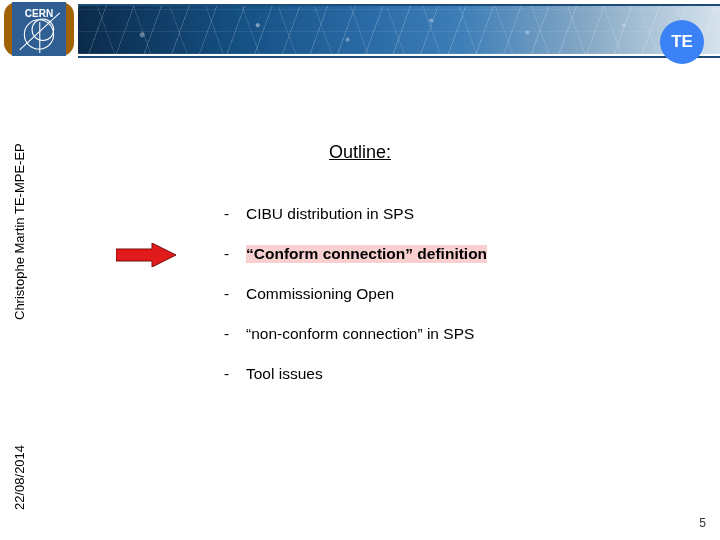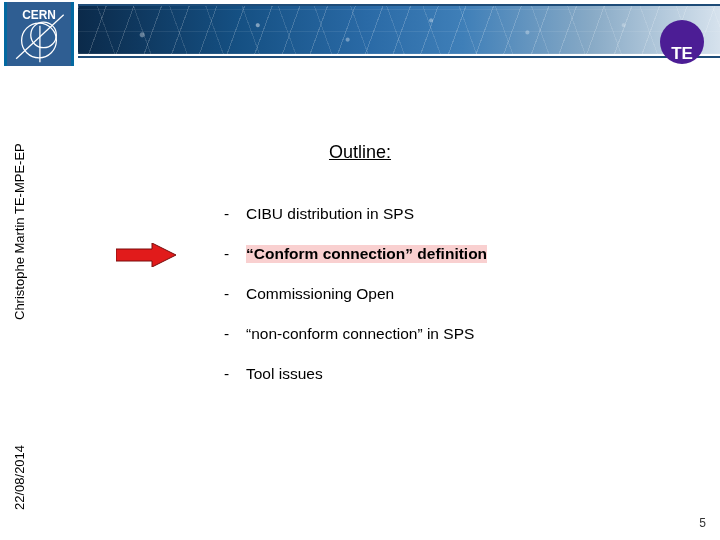--- a/index.html
+++ b/index.html
@@ -20,24 +20,24 @@
       radial-gradient(circle at 55% 30%, rgba(255,255,255,.35) 0 1.5px, transparent 2.5px),
       radial-gradient(circle at 70% 55%, rgba(255,255,255,.3) 0 1.5px, transparent 2.5px),
       radial-gradient(circle at 85% 40%, rgba(255,255,255,.25) 0 1.5px, transparent 2.5px),
       repeating-linear-gradient( 110deg, rgba(255,255,255,.18) 0 1px, transparent 1px 26px),
       repeating-linear-gradient( 70deg, rgba(255,255,255,.12) 0 1px, transparent 1px 34px),
       repeating-linear-gradient( 0deg, rgba(255,255,255,.08) 0 1px, transparent 1px 22px);
   }
   .banner-top-line { position:absolute; top:4px; left:78px; right:0; height:2px; background:#1e4c78; }
   .banner-bot-line { position:absolute; top:56px; left:78px; right:0; height:2px; background:#1e4c78; }
 
-  .cern-logo { position: absolute; top: 2px; left: 4px; width: 70px; height: 64px; background:#0369a1; }
+  .cern-logo { position: absolute; top: 2px; left: 4px; width: 70px; height: 54px; background:#a16207;border-radius:13px; }
   .cern-logo svg { width:100%; height:100%; display:block; }
 
-  .dept-badge { position:absolute; top: 20px; right: 16px; width: 44px; height: 44px; border-radius: 50%; background:#4c1d95; display:flex; align-items:flex-end; justify-content:center; color:#fff; font-weight:700; font-size:17px; }
+  .dept-badge { position:absolute; top: 20px; right: 16px; width: 44px; height: 44px; border-radius: 50%; background:#3b82f6; display:flex; align-items:center; justify-content:center; color:#fff; font-weight:700; font-size:17px; }
 
   
   .side-author { position:absolute; left: 12px; top: 320px; transform: rotate(-90deg); transform-origin: left top; font-size: 13px; color:#000; white-space:nowrap; }
   .side-date   { position:absolute; left: 12px; top: 510px; transform: rotate(-90deg); transform-origin: left top; font-size: 13px; color:#000; white-space:nowrap; }
 
   
   .outline-title { position:absolute; top: 142px; left: 0; width: 720px; text-align:center; font-size:18px; font-weight:400; text-decoration: underline; }
 
   .bullets { position:absolute; top: 205px; left: 224px; width: 380px; }
   .bullet-row { display:flex; align-items:flex-start; margin-bottom: 22px; font-size:15.5px; }

